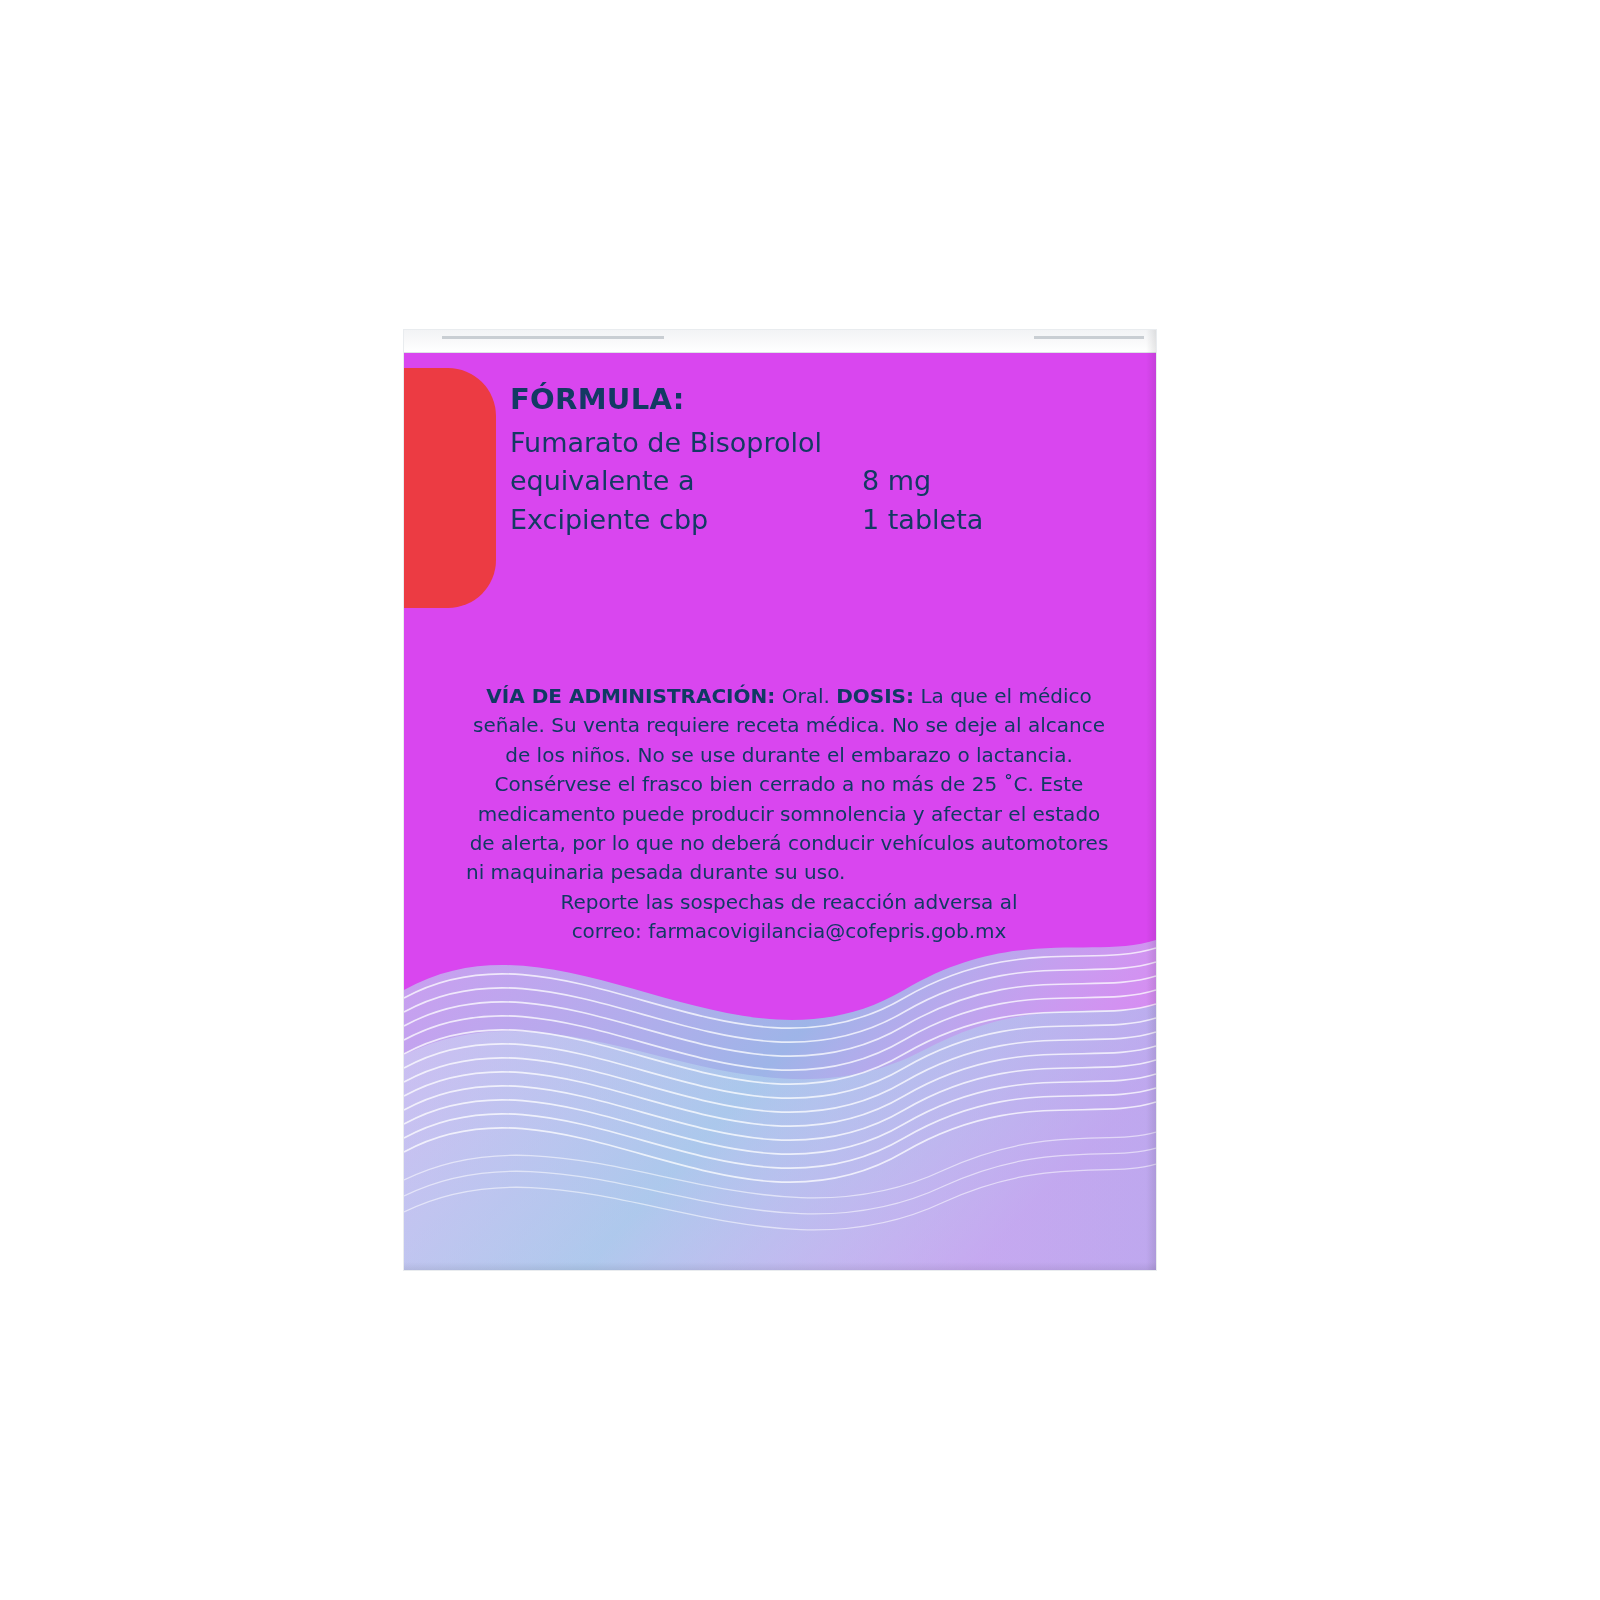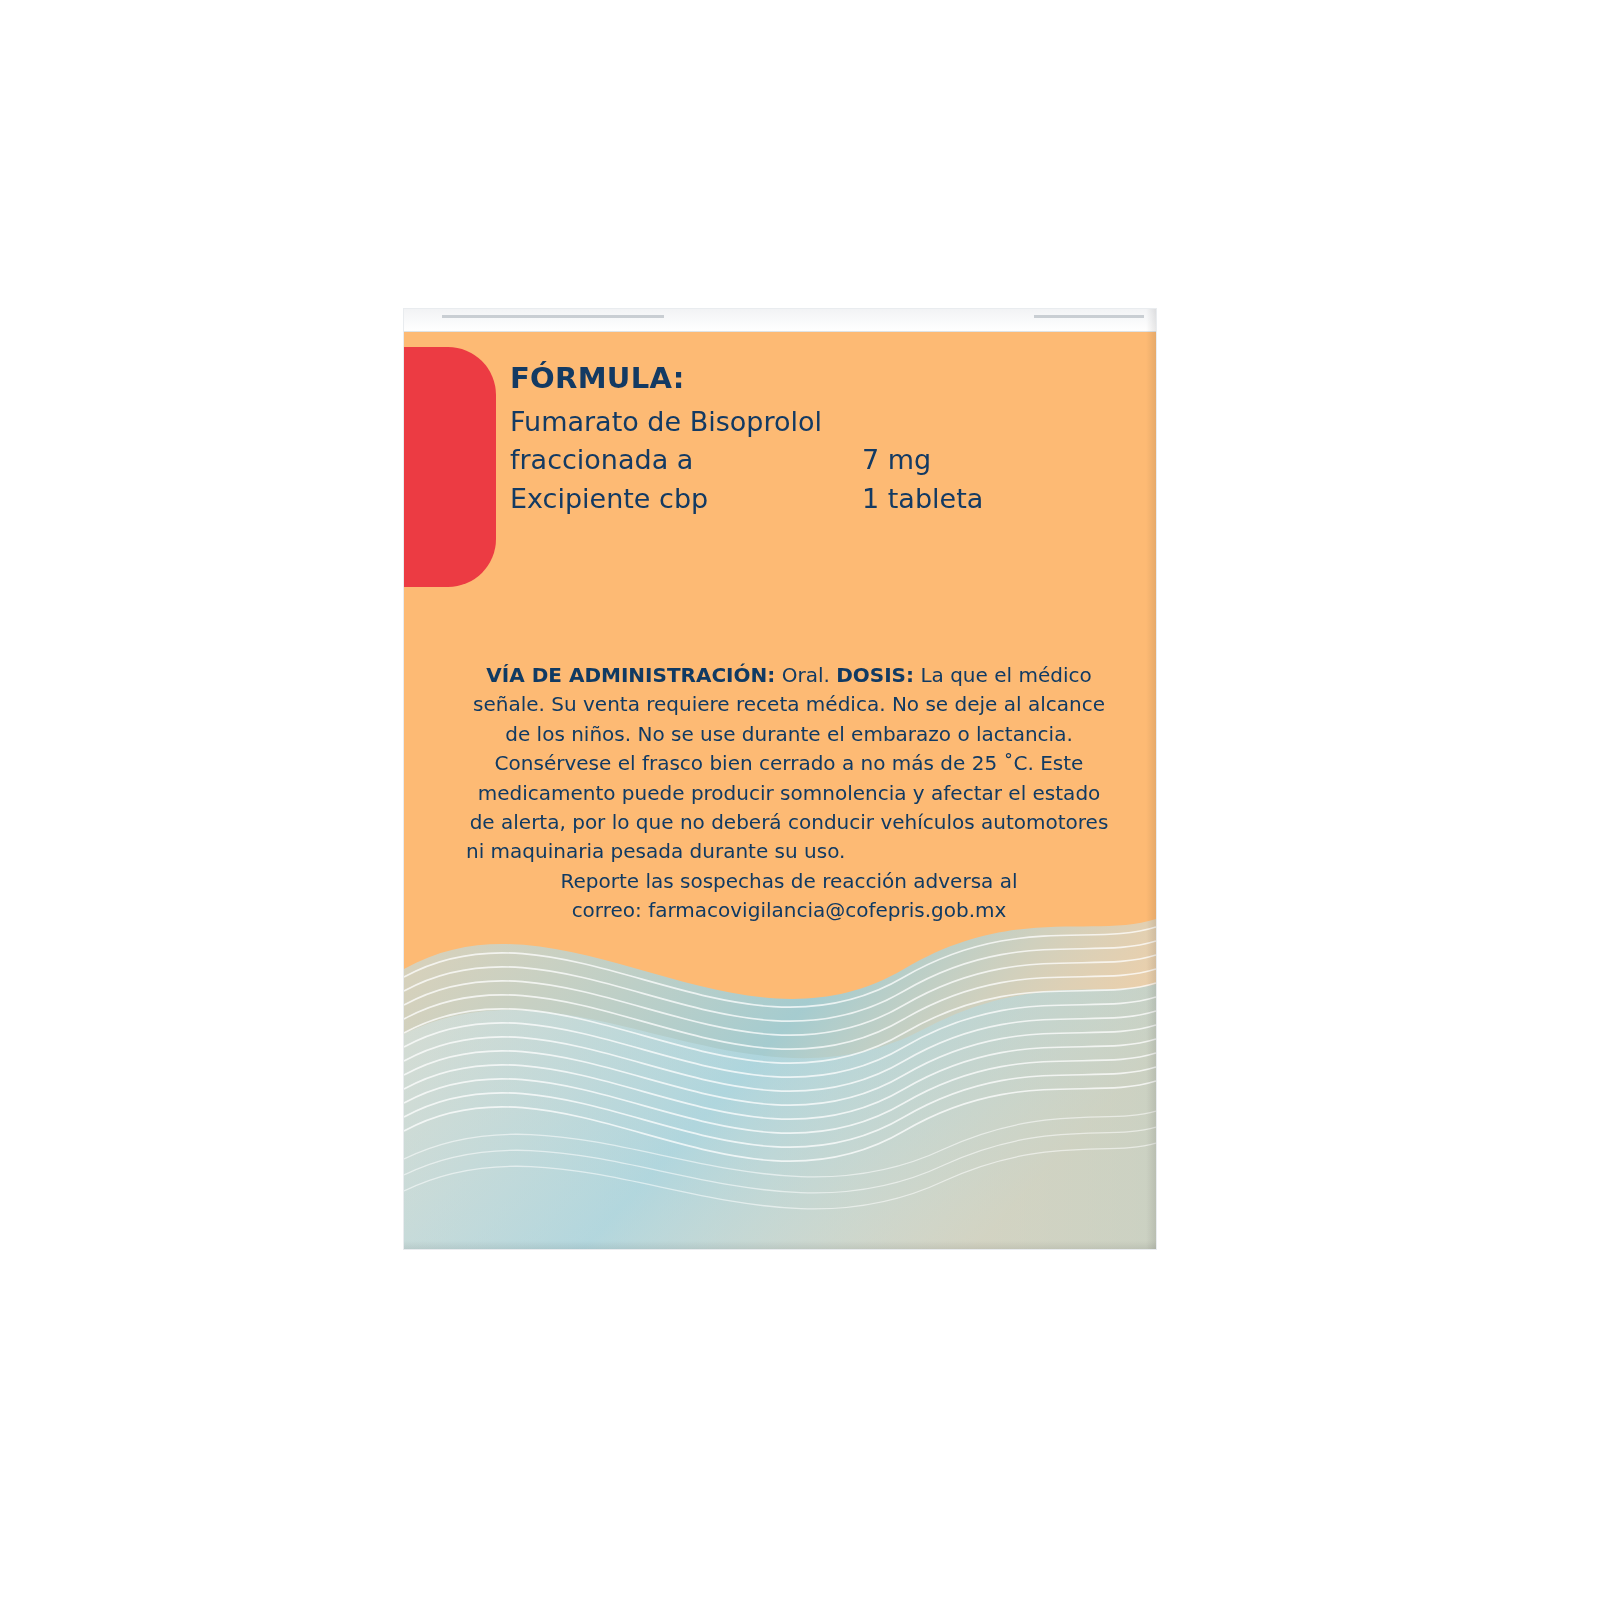--- a/index.html
+++ b/index.html
@@ -12,24 +12,24 @@
     height: 1600px;
     position: relative;
     font-family: "DejaVu Sans", sans-serif;
     overflow: hidden;
   }
 
   
   #box-photo {
     position: absolute;
     left: 404px;
-    top: 309px;
+    top: 330px;
     width: 752px;
     height: 940px;
-    background: #fdba74;
+    background: #d946ef;
     box-shadow: 0 0 0 1px #e9ecef;
   }
 
   
   .carton-top-edge {
     position: absolute;
     left: 0;
     top: 0;
     width: 100%;
     height: 22px;
@@ -190,22 +190,22 @@
   <div class="content">
 
     <div class="formula-block">
       <div class="formula-title">FÓRMULA:</div>
 
       <div class="formula-row formula-line">
         <span class="lbl">Fumarato de Bisoprolol</span>
         <span class="val"></span>
       </div>
       <div class="formula-row formula-line">
-        <span class="lbl">fraccionada a</span>
-        <span class="val">7 mg</span>
+        <span class="lbl">equivalente a</span>
+        <span class="val">8 mg</span>
       </div>
       <div class="formula-row formula-line">
         <span class="lbl">Excipiente cbp</span>
         <span class="val">1 tableta</span>
       </div>
     </div>
 
     <div class="leaflet">
       <p class="justified">
         <b>VÍA DE ADMINISTRACIÓN:</b>

